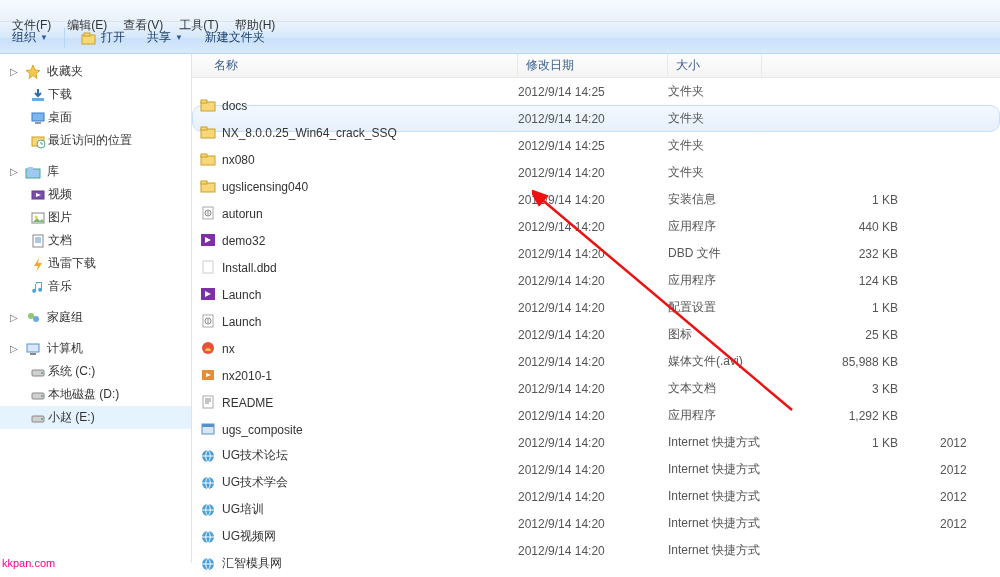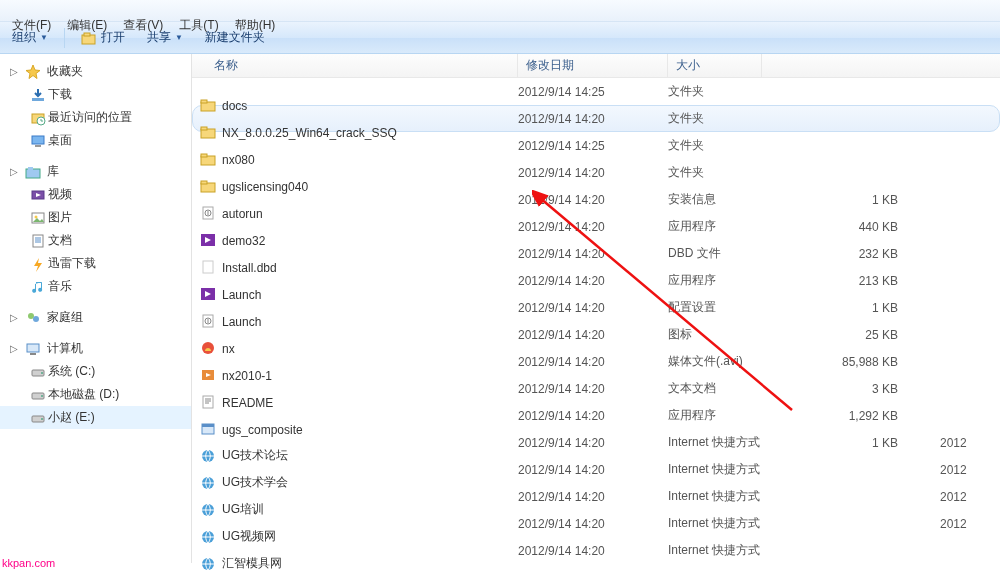--- a/index.html
+++ b/index.html
@@ -100,35 +100,35 @@
             <svg width="16" height="16">
               <rect x="2" y="11" width="12" height="3" fill="#6fa8dc"></rect>
               <path d="M8 2v7m-3-3l3 3 3-3" stroke="#2a6db0" fill="none" stroke-width="2"></path>
             </svg>
           </span>
           <span>下载</span>
         </div>
         <div class="tree-item">
           <span class="ico">
             <svg width="16" height="16">
+              <rect x="2" y="3" width="12" height="8" fill="#7bb6ef" stroke="#3a7bc8"></rect>
+              <rect x="5" y="12" width="6" height="2" fill="#999"></rect>
+            </svg>
+          </span>
+          <span>桌面</span>
+        </div>
+        <div class="tree-item">
+          <span class="ico">
+            <svg width="16" height="16">
               <rect x="2" y="4" width="12" height="9" fill="#f7d77a" stroke="#c9a227"></rect>
               <circle cx="11" cy="11" r="4" fill="#fff" stroke="#5a8"></circle>
               <path d="M11 9v2h2" stroke="#5a8" fill="none"></path>
             </svg>
           </span>
           <span>最近访问的位置</span>
-        </div>
-        <div class="tree-item">
-          <span class="ico">
-            <svg width="16" height="16">
-              <rect x="2" y="3" width="12" height="8" fill="#7bb6ef" stroke="#3a7bc8"></rect>
-              <rect x="5" y="12" width="6" height="2" fill="#999"></rect>
-            </svg>
-          </span>
-          <span>桌面</span>
         </div>
       </div>
       <div class="tree-group">
         <div class="tree-head">
           <span class="exp">▷</span>
           <span class="ico">
             <svg width="16" height="16">
               <rect x="1" y="5" width="14" height="9" fill="#9fc9f0" stroke="#4a8"></rect>
               <rect x="3" y="3" width="5" height="3" fill="#9fc9f0"></rect>
             </svg>
@@ -327,21 +327,21 @@
         <div class="row">
           <div class="cell name">
             <span class="fico"><svg width="16" height="16">
                 <rect x="1" y="2" width="14" height="12" fill="#7b2fa8"></rect>
                 <path d="M5 5l6 3-6 3z" fill="#fff"></path>
               </svg></span>
             <span>Launch</span>
           </div>
           <div class="cell date">2012/9/14 14:20</div>
           <div class="cell type">应用程序</div>
-          <div class="cell size">213 KB</div>
+          <div class="cell size">124 KB</div>
         </div>
         <div class="row">
           <div class="cell name">
             <span class="fico"><svg width="16" height="16">
                 <rect x="3" y="2" width="10" height="12" fill="#fff" stroke="#aaa"></rect>
                 <circle cx="8" cy="8" r="3" fill="none" stroke="#888"></circle>
                 <path d="M8 6v4" stroke="#888"></path>
               </svg></span>
             <span>Launch</span>
           </div>

